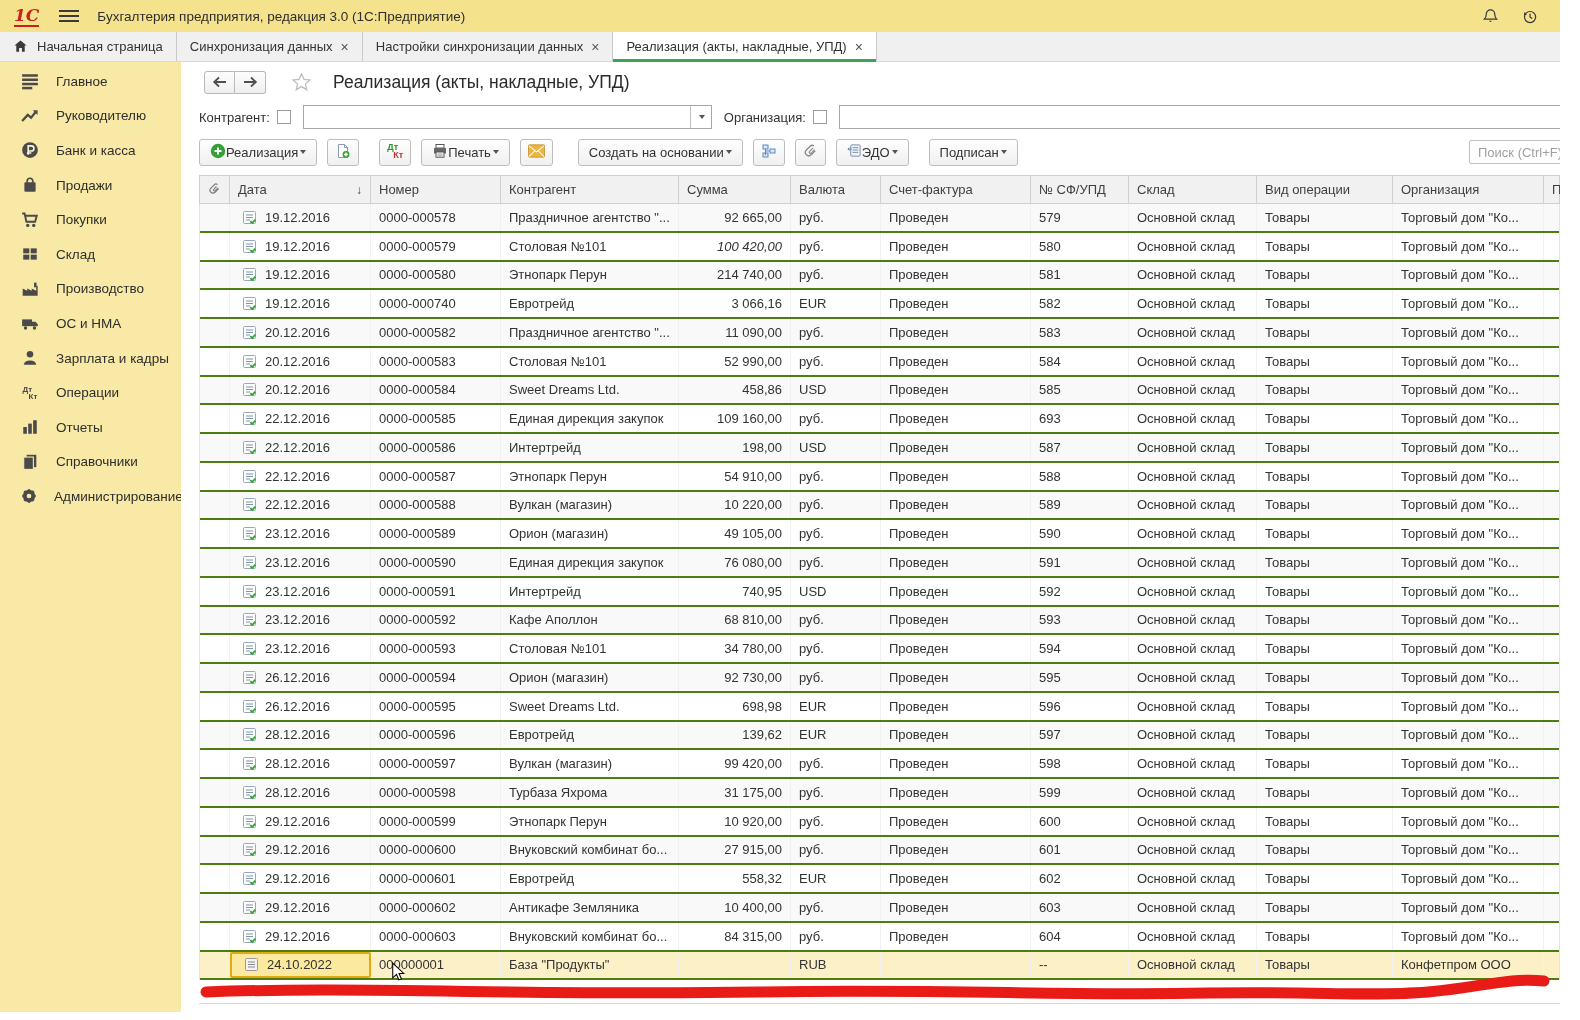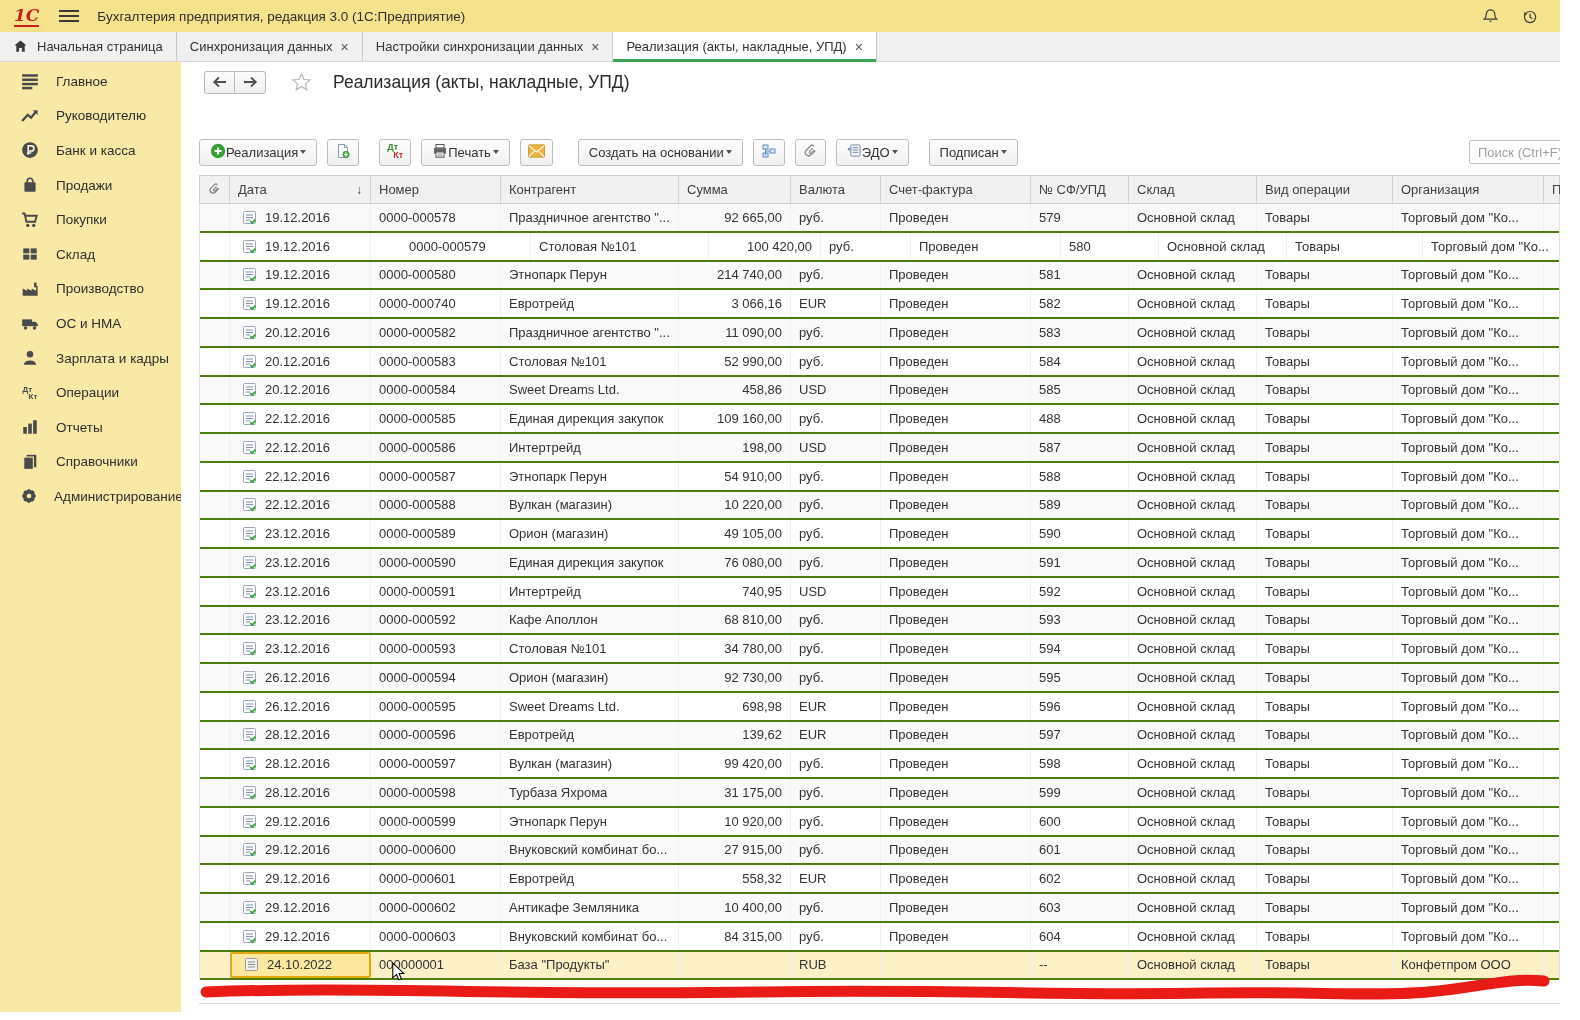--- a/index.html
+++ b/index.html
@@ -281,20 +281,32 @@
           </svg>
         </span>
       <span class="star">
           <svg width="21" height="21" viewBox="0 0 20 20">
             <path d="M10 1.8 12.4 7l5.6.5-4.2 3.8 1.2 5.5L10 13.9 5 16.8l1.2-5.5L2 7.5 7.6 7z" fill="none" stroke="#bcbcbc" stroke-width="1.2"></path>
           </svg>
         </span>
       <span class="ptitle">Реализация (акты, накладные, УПД)</span>
     </div>
 
+    <div class="filterrow">
+      <span>Контрагент:</span>
+      <span class="cb"></span>
+      <span class="combo">
+        <span class="dd">
+            <span class="caret"></span>
+          </span>
+      </span>
+      <span style="margin-left:12px">Организация:</span>
+      <span class="cb"></span>
+      <span class="orginput"></span>
+    </div>
 
     <div class="toolbar">
       <span class="btn">
         <span><svg width="16" height="16" viewBox="0 0 16 16">
               <circle cx="8" cy="8" r="7.2" fill="#35a135"></circle>
               <path d="M8 4.5v7M4.5 8h7" stroke="#fff" stroke-width="2"></path>
             </svg></span>
         <span>Реализация</span>
           <span class="caret"></span>
       </span>
@@ -414,23 +426,23 @@
             <div class="td date" style="width: 141px;">
               <span class="rowic">
                 <svg width="15" height="15" viewBox="0 0 15 15">
                   <rect x="1.5" y="1.5" width="12" height="12" rx="1" fill="#fdfdfd" stroke="#9aa7bb"></rect>
                   <path d="M4 5h7M4 7.5h7M4 10h4" stroke="#7f93ad" stroke-width="1.1"></path>
                   <path d="M8.3 11.2l2 1.8 3-3.4" stroke="#2fa332" stroke-width="1.8" fill="none"></path>
                 </svg>
               </span>
               <span>19.12.2016</span>
             </div>
-            <div class="td num" style="width: 130px; margin-left: 30px;">0000-000579</div>
+            <div class="td num" style="width: 130px;">0000-000579</div>
             <div class="td partner" style="width: 178px;">Столовая №101</div>
-            <div class="td sum" style="width: 112px;">100 420,00</div>
+            <div class="td sum" style="width: 112px; font-style: italic;">100 420,00</div>
             <div class="td cur" style="width: 90px;">руб.</div>
             <div class="td inv" style="width: 150px;">Проведен</div>
             <div class="td sf" style="width: 98px;">580</div>
             <div class="td wh" style="width: 128px;">Основной склад</div>
             <div class="td op" style="width: 136px;">Товары</div>
             <div class="td org" style="width: 151px;">Торговый дом "Ко...</div>
             <div class="td extra" style="width: 17px;"></div>
           </div>
           <div class="trow odd">
             <div class="td attach" style="width: 30px;"></div>
@@ -557,21 +569,21 @@
                   <path d="M8.3 11.2l2 1.8 3-3.4" stroke="#2fa332" stroke-width="1.8" fill="none"></path>
                 </svg>
               </span>
               <span>22.12.2016</span>
             </div>
             <div class="td num" style="width: 130px;">0000-000585</div>
             <div class="td partner" style="width: 178px;">Единая дирекция закупок</div>
             <div class="td sum" style="width: 112px;">109 160,00</div>
             <div class="td cur" style="width: 90px;">руб.</div>
             <div class="td inv" style="width: 150px;">Проведен</div>
-            <div class="td sf" style="width: 98px;">488</div>
+            <div class="td sf" style="width: 98px;">693</div>
             <div class="td wh" style="width: 128px;">Основной склад</div>
             <div class="td op" style="width: 136px;">Товары</div>
             <div class="td org" style="width: 151px;">Торговый дом "Ко...</div>
             <div class="td extra" style="width: 17px;"></div>
           </div>
           <div class="trow odd">
             <div class="td attach" style="width: 30px;"></div>
             <div class="td date" style="width: 141px;">
               <span class="rowic">
                 <svg width="15" height="15" viewBox="0 0 15 15">

